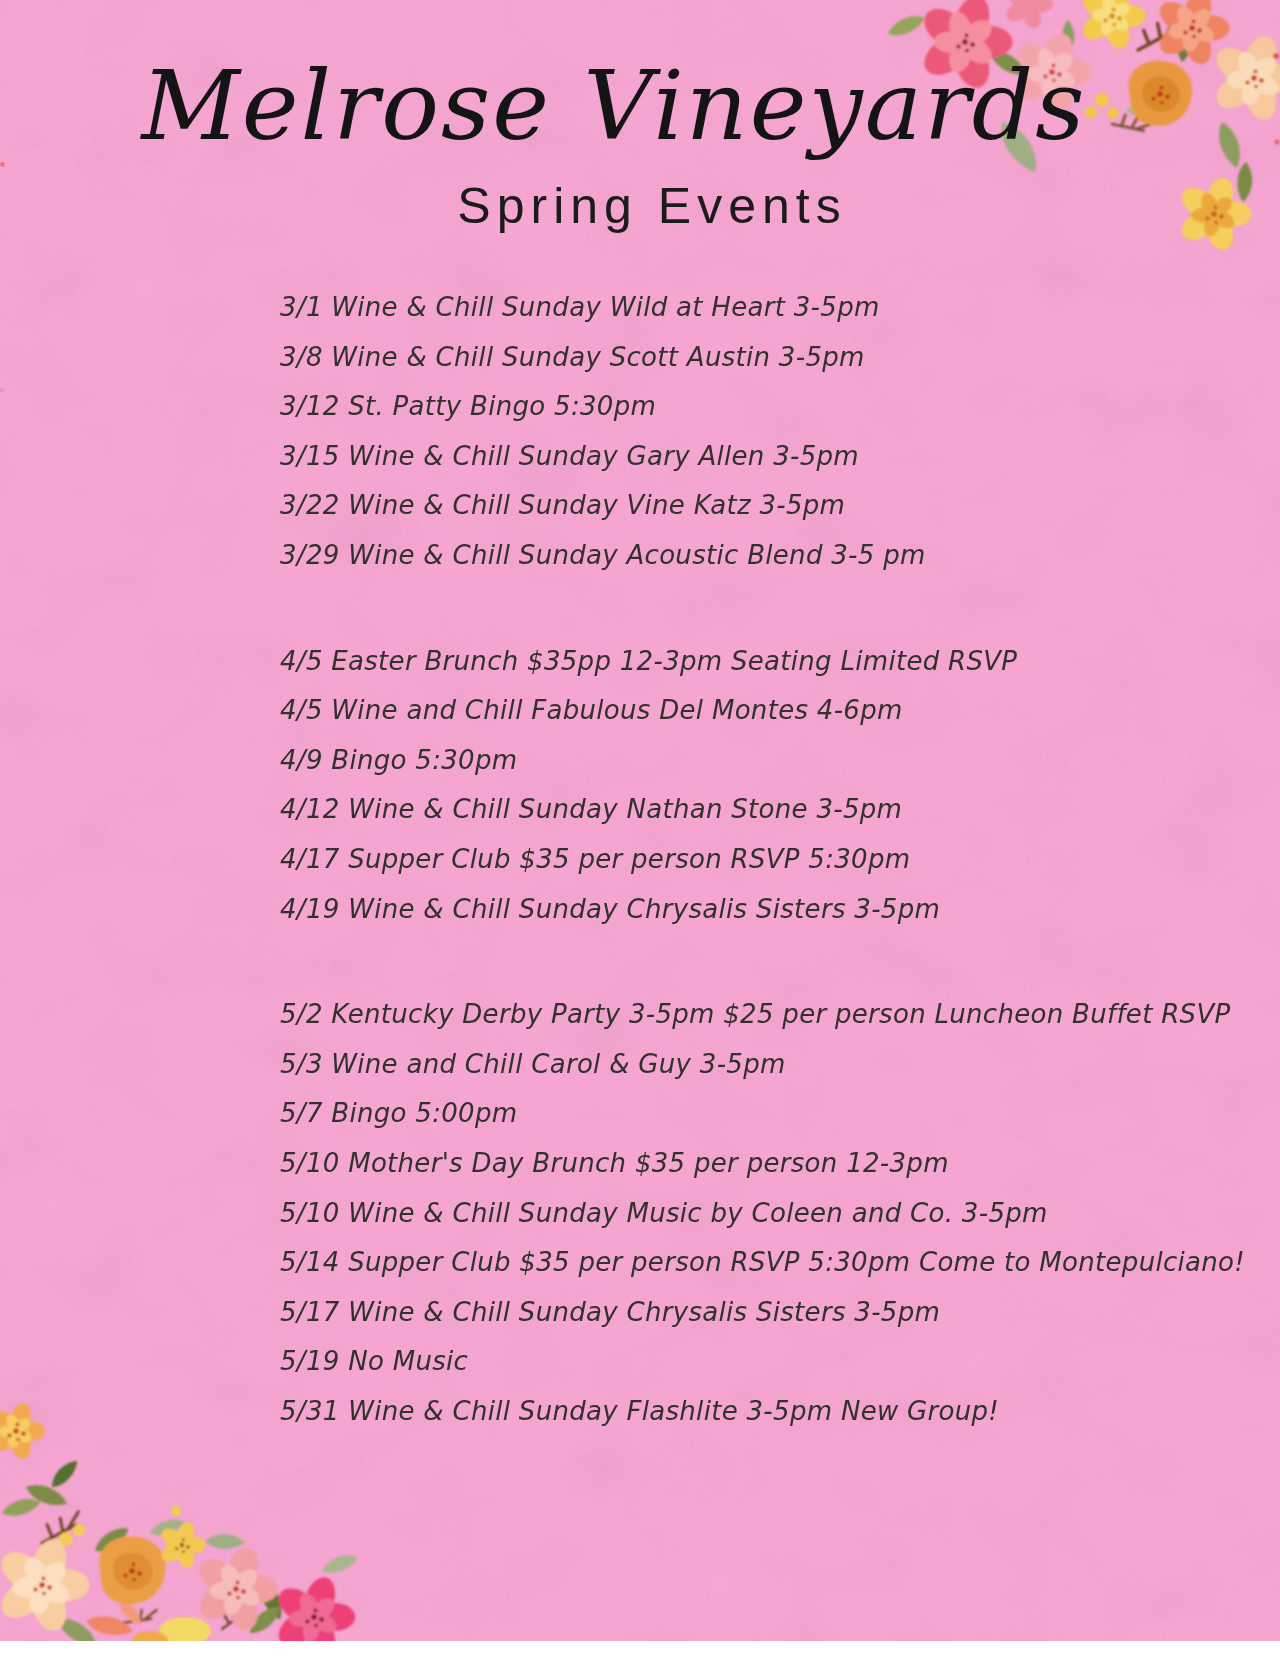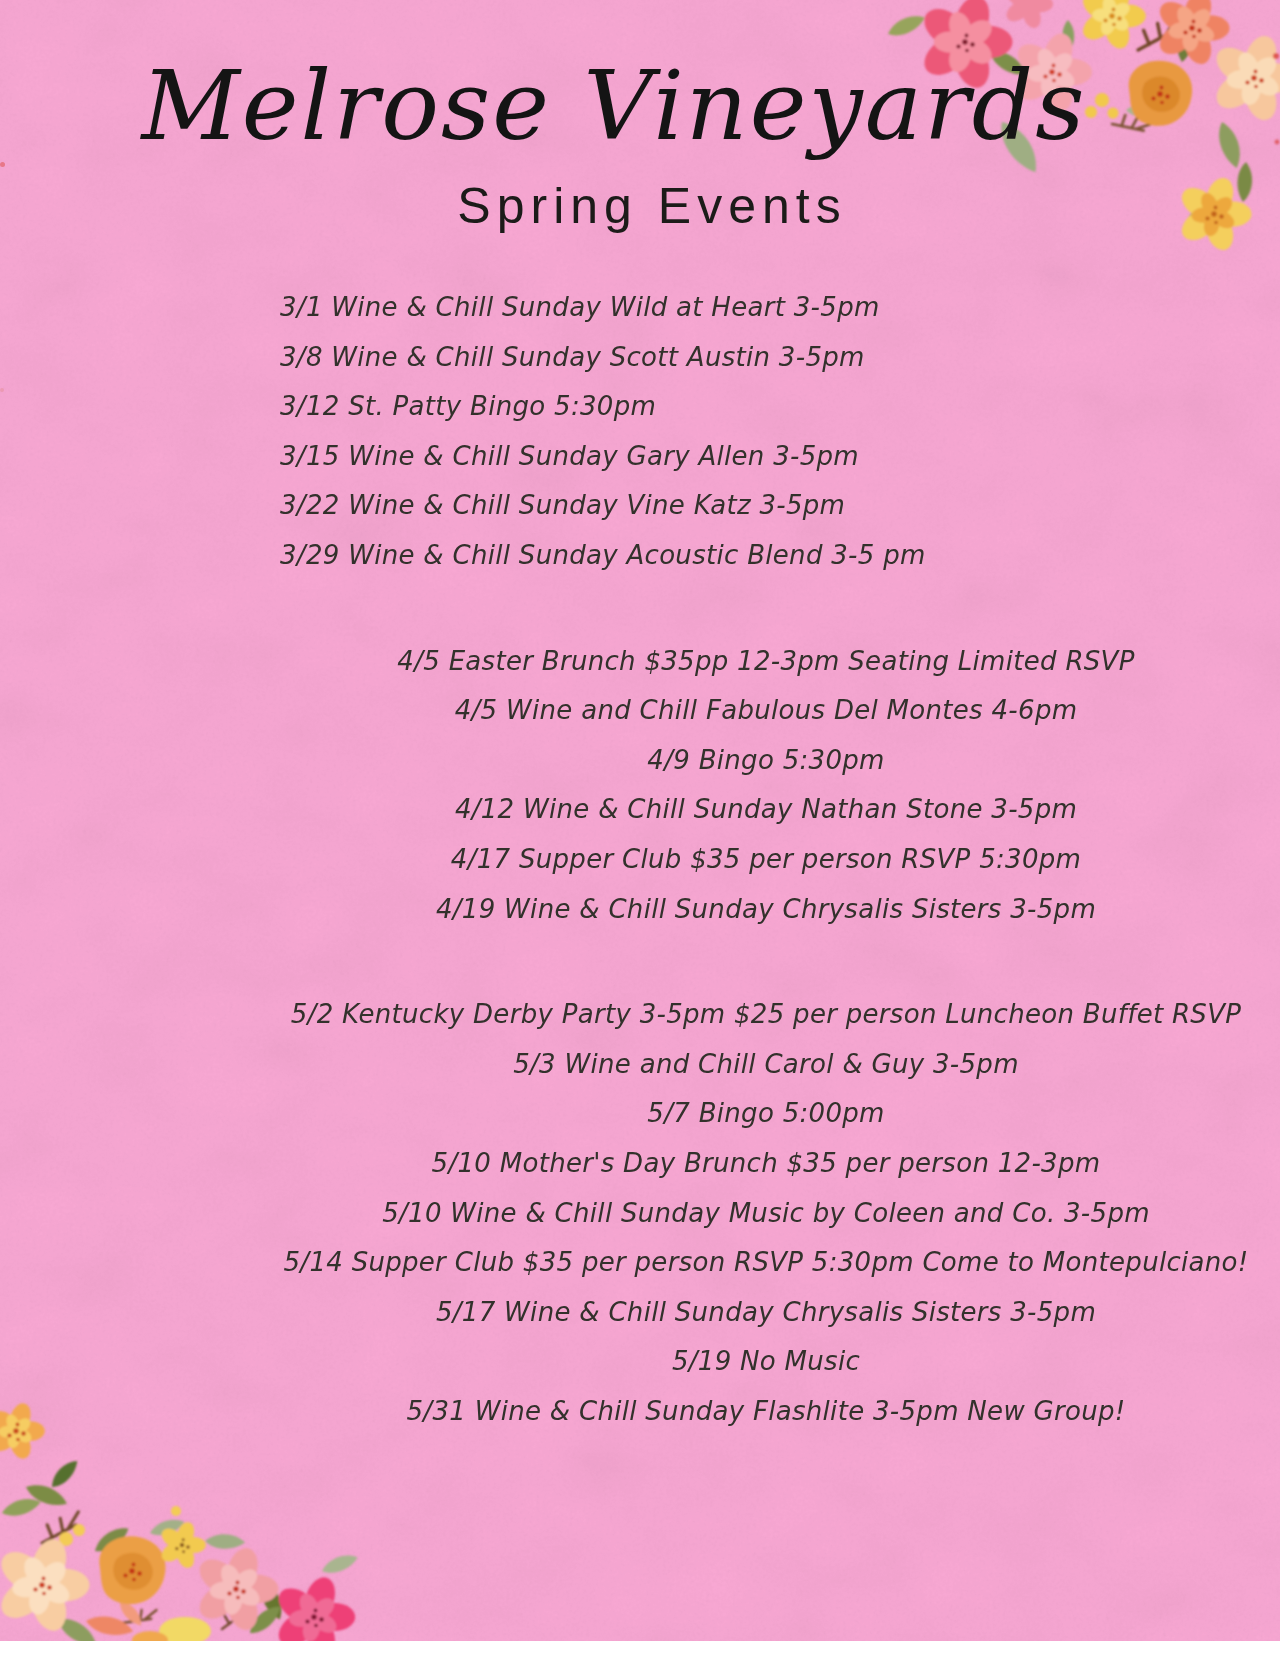--- a/index.html
+++ b/index.html
@@ -53,21 +53,21 @@
   }
 
   .events {
     position: absolute;
     top: 283px;
     left: 240px;
     right: 28px;
     z-index: 2;
     margin-left: 40px;
   }
-  .event-group + .event-group { margin-top: 56px; text-align: center; }
+  .event-group + .event-group { margin-top: 56px; }
   .event-line {
     font-family: "DejaVu Sans", sans-serif;
     font-style: italic;
     font-size: 26px;
     line-height: 49.6px;
     letter-spacing: 0.3px;
     color: #33312c;
     white-space: nowrap;
   }
 </style>

